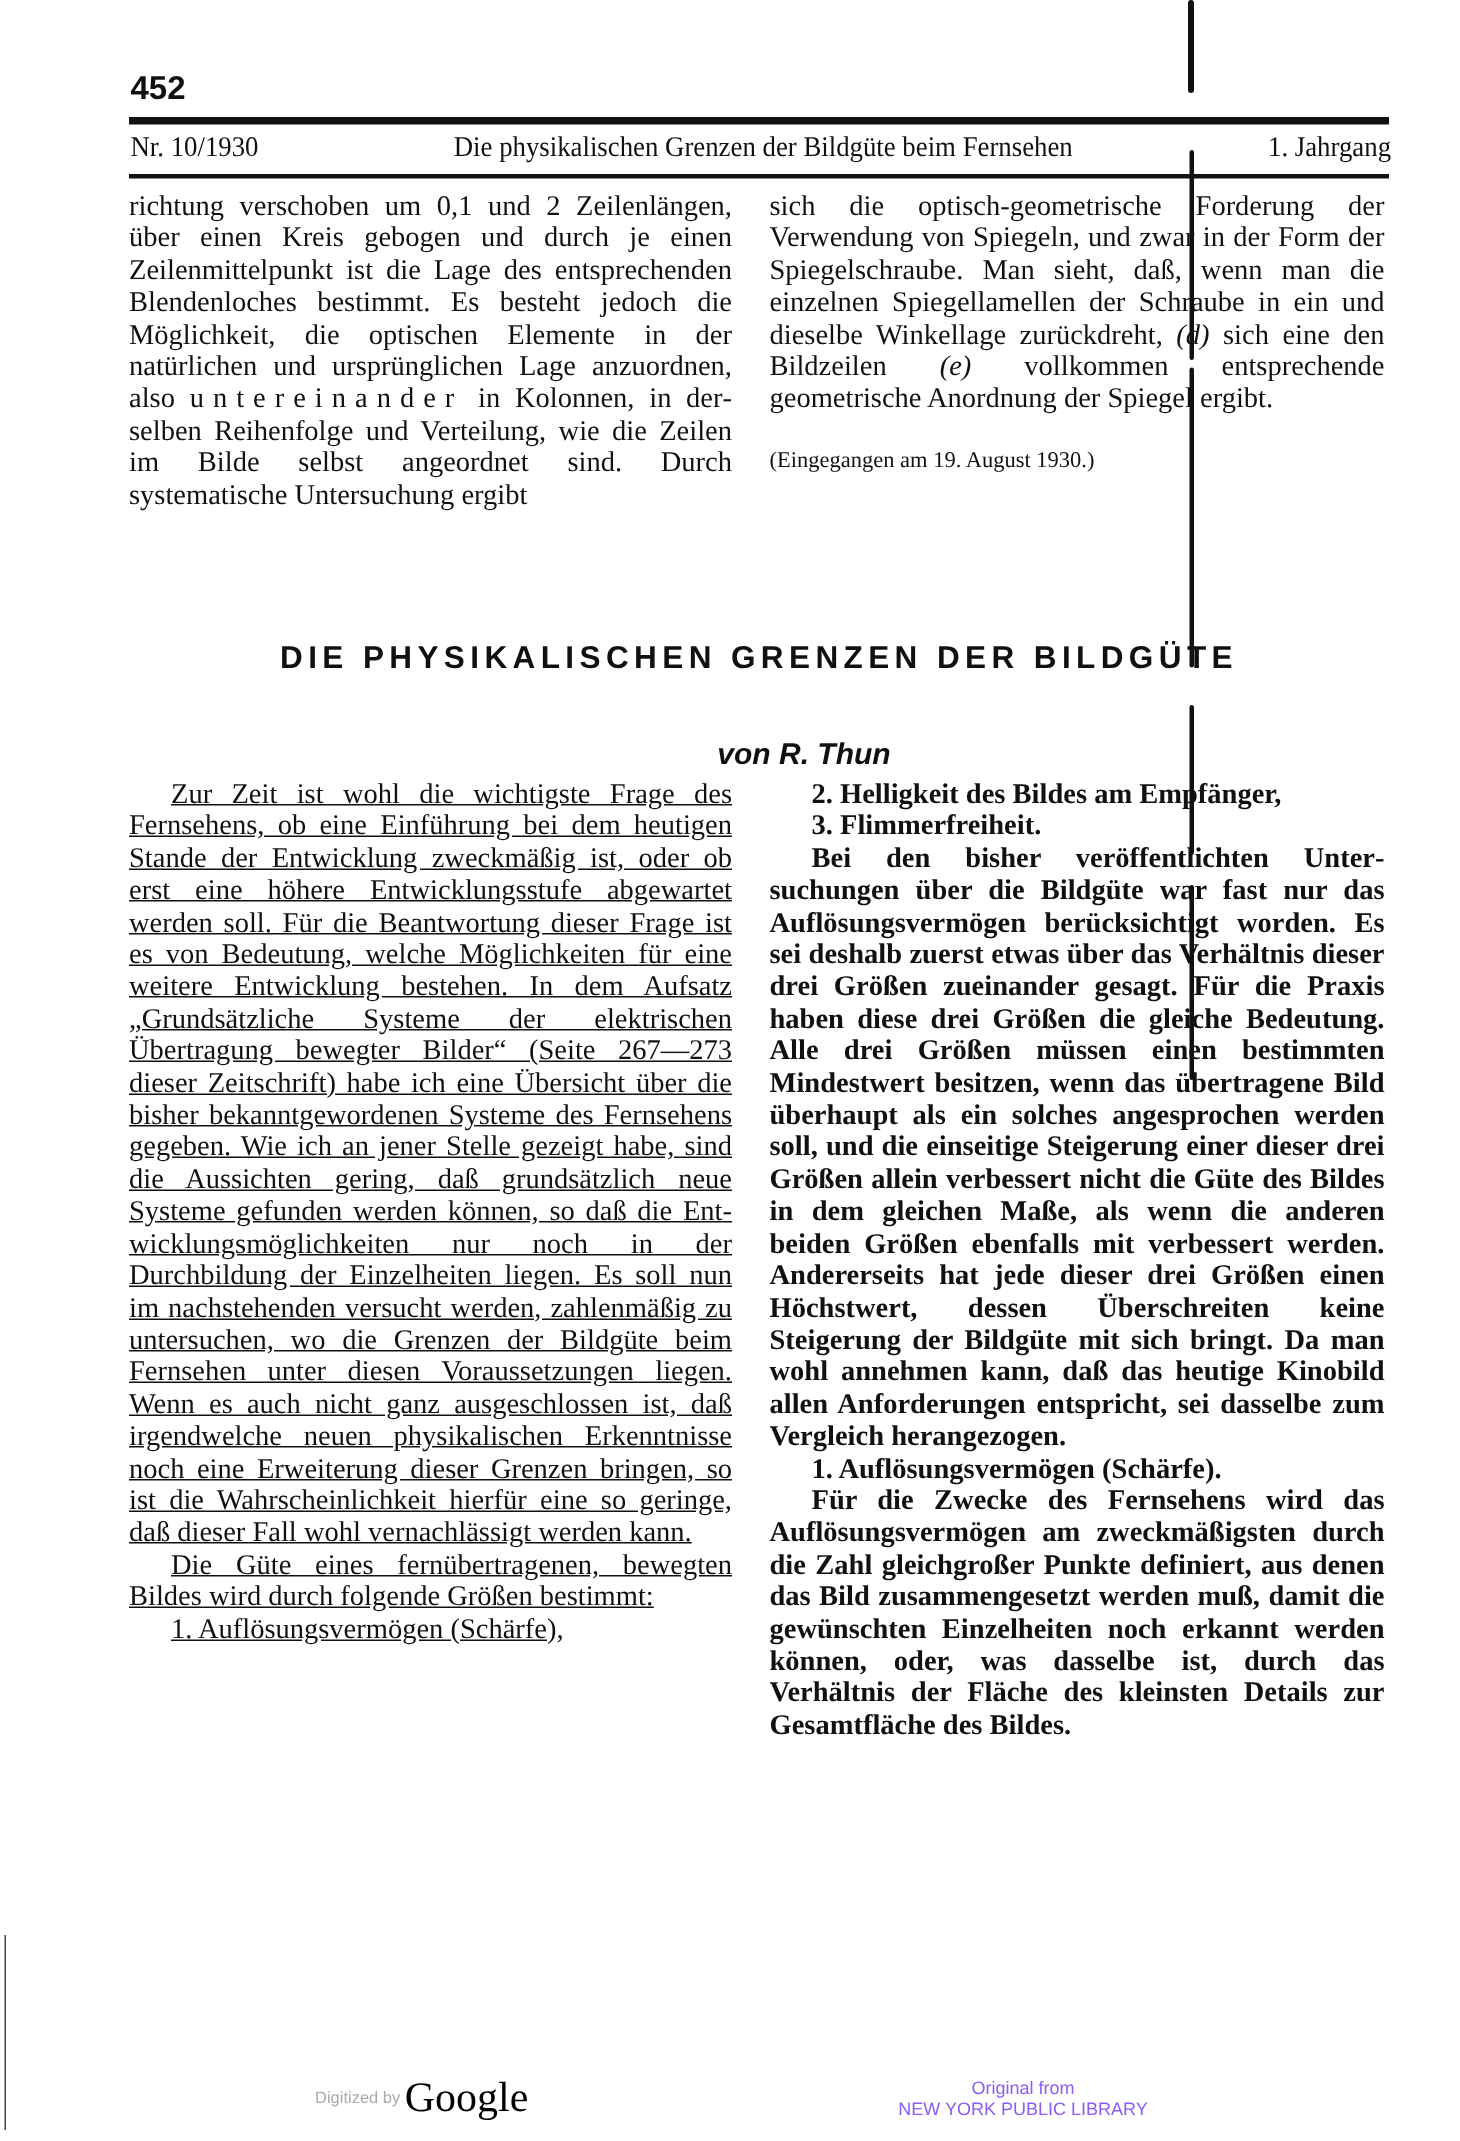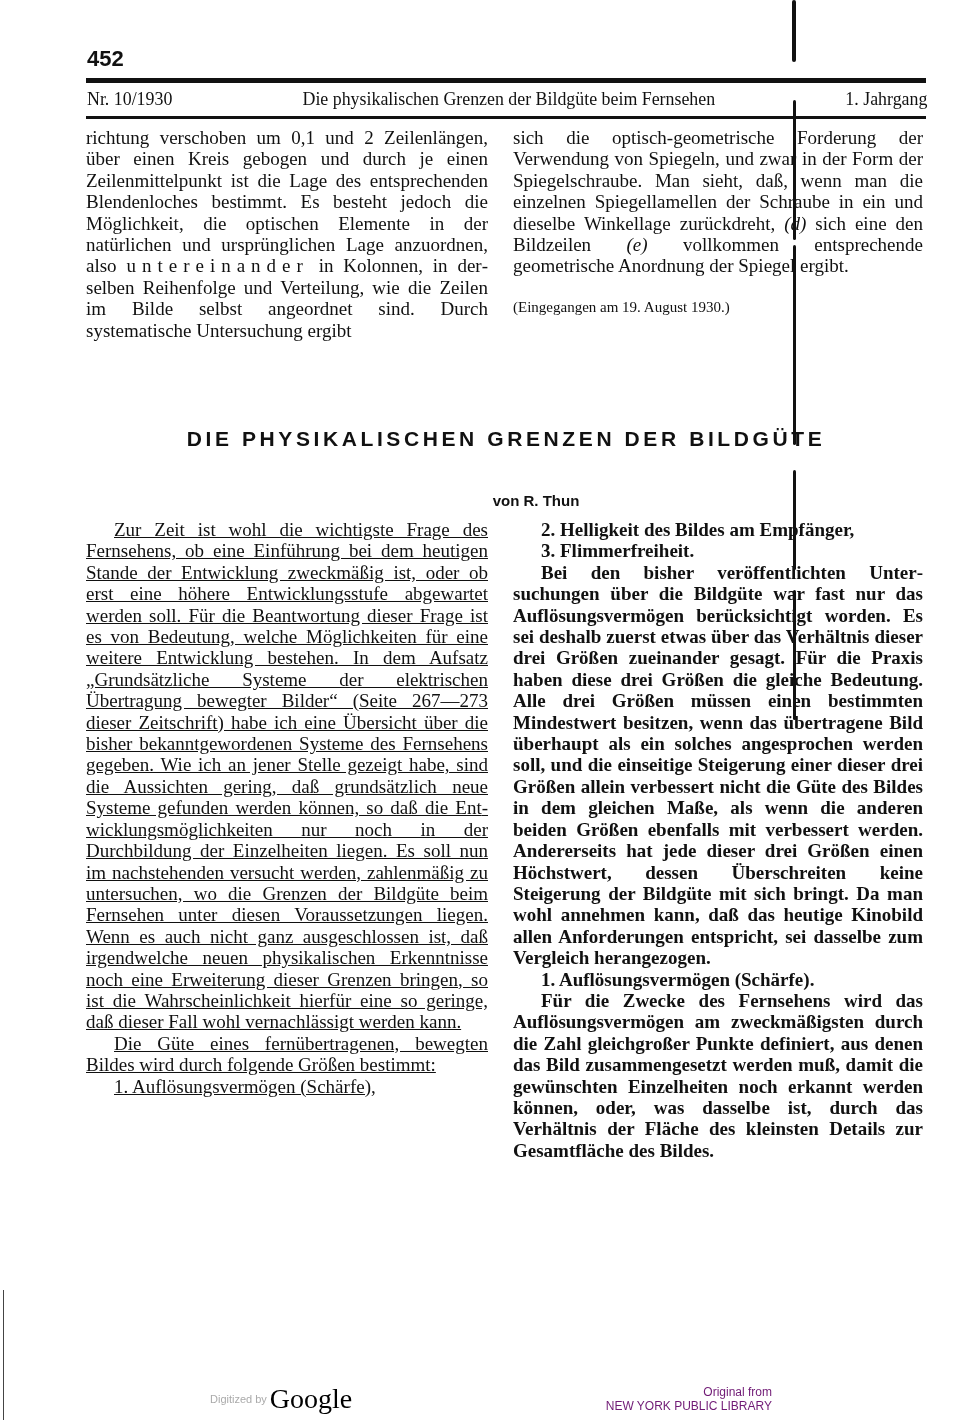--- a/index.html
+++ b/index.html
@@ -14,24 +14,24 @@
   .col p { margin: 0; }
   .col .ind { text-indent: 28px; }
   .col .li { padding-left: 28px; text-align: left; }
   .c1 { left: 86px; top: 127px; width: 402px; }
   .c2 { left: 513px; top: 127px; width: 410px; }
   .c3 { left: 86px; top: 519px; width: 402px; text-decoration: underline; }
   .c4 { left: 513px; top: 519px; width: 410px; font-weight: bold; }
   .received { text-align: left; font-size: 15px; margin-top: 20px !important; padding-left: 0; }
   .sp { letter-spacing: 6px; }
   .title { position: absolute; left: 86px; top: 424px; width: 840px; text-align: center; font-family: "Liberation Sans", sans-serif; font-weight: bold; font-size: 21px; letter-spacing: 3.6px; line-height: 30px; }
-  .byline { position: absolute; left: 86px; top: 492px; width: 840px; text-align: center; font-family: "Liberation Sans", sans-serif; font-weight: bold; font-size: 15px; padding-left: 60px; box-sizing: border-box; }
+  .byline { position: absolute; left: 86px; top: 492px; width: 840px; text-align: center; font-family: "Liberation Sans", sans-serif; font-weight: bold; font-size: 20px; padding-left: 60px; box-sizing: border-box; font-style: italic; }
   .footer-left { position: absolute; left: 210px; top: 1383px; color: #aaa; font-family: "Liberation Sans", sans-serif; font-size: 11px; }
   .footer-left .g { font-family: "Liberation Serif", serif; font-size: 28px; color: #000000; vertical-align: -5px; margin-left: 3px; }
-  .footer-right { position: absolute; left: 592px; top: 1385px; width: 180px; text-align: right; color: #701a75; font-family: "Liberation Sans", sans-serif; font-size: 12px; line-height: 14px; }
+  .footer-right { position: absolute; left: 592px; top: 1385px; width: 180px; text-align: center; color: #8b5cf6; font-family: "Liberation Sans", sans-serif; font-size: 12px; line-height: 14px; }
   .edge { position: absolute; right: 4px; background: #111; width: 3px; border-radius: 2px; }
   .edge.e1 { top: 0; height: 62px; width: 4px; }
   .edge.e2 { top: 100px; height: 140px; }
   .edge.e3 { top: 245px; height: 200px; }
   .edge.e4 { top: 470px; height: 100px; }
   .edge.e5 { top: 590px; height: 130px; }
   .margin-left { position: absolute; left: 3px; top: 1290px; width: 1px; height: 130px; background: #444; }
 </style>
 </head>
 <body>

